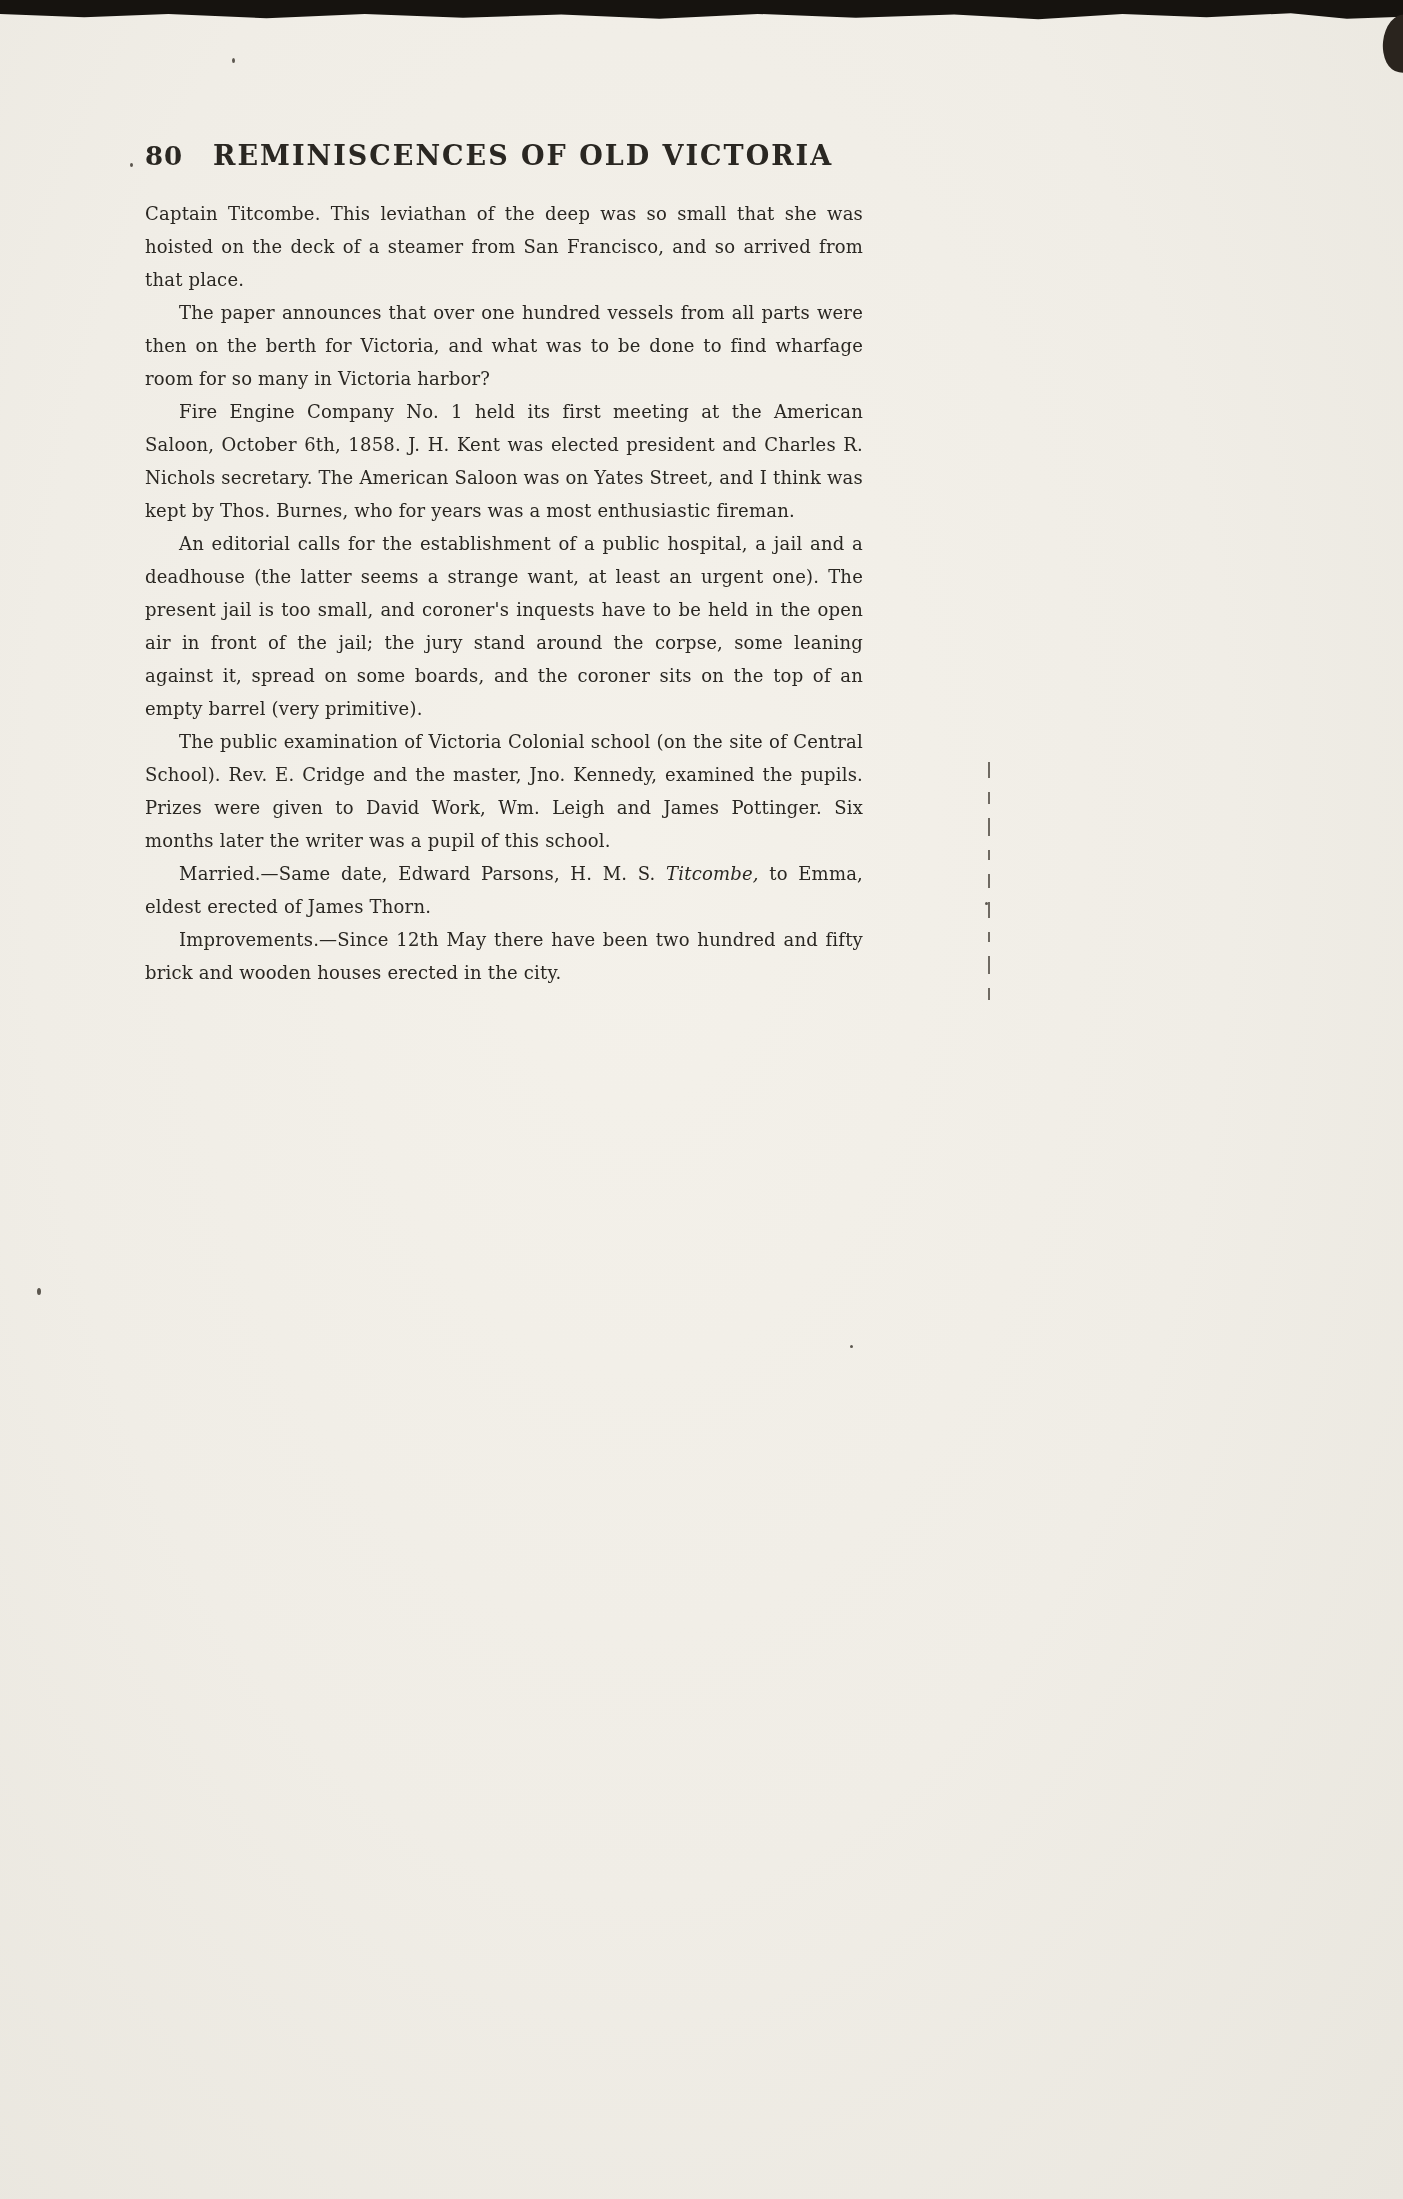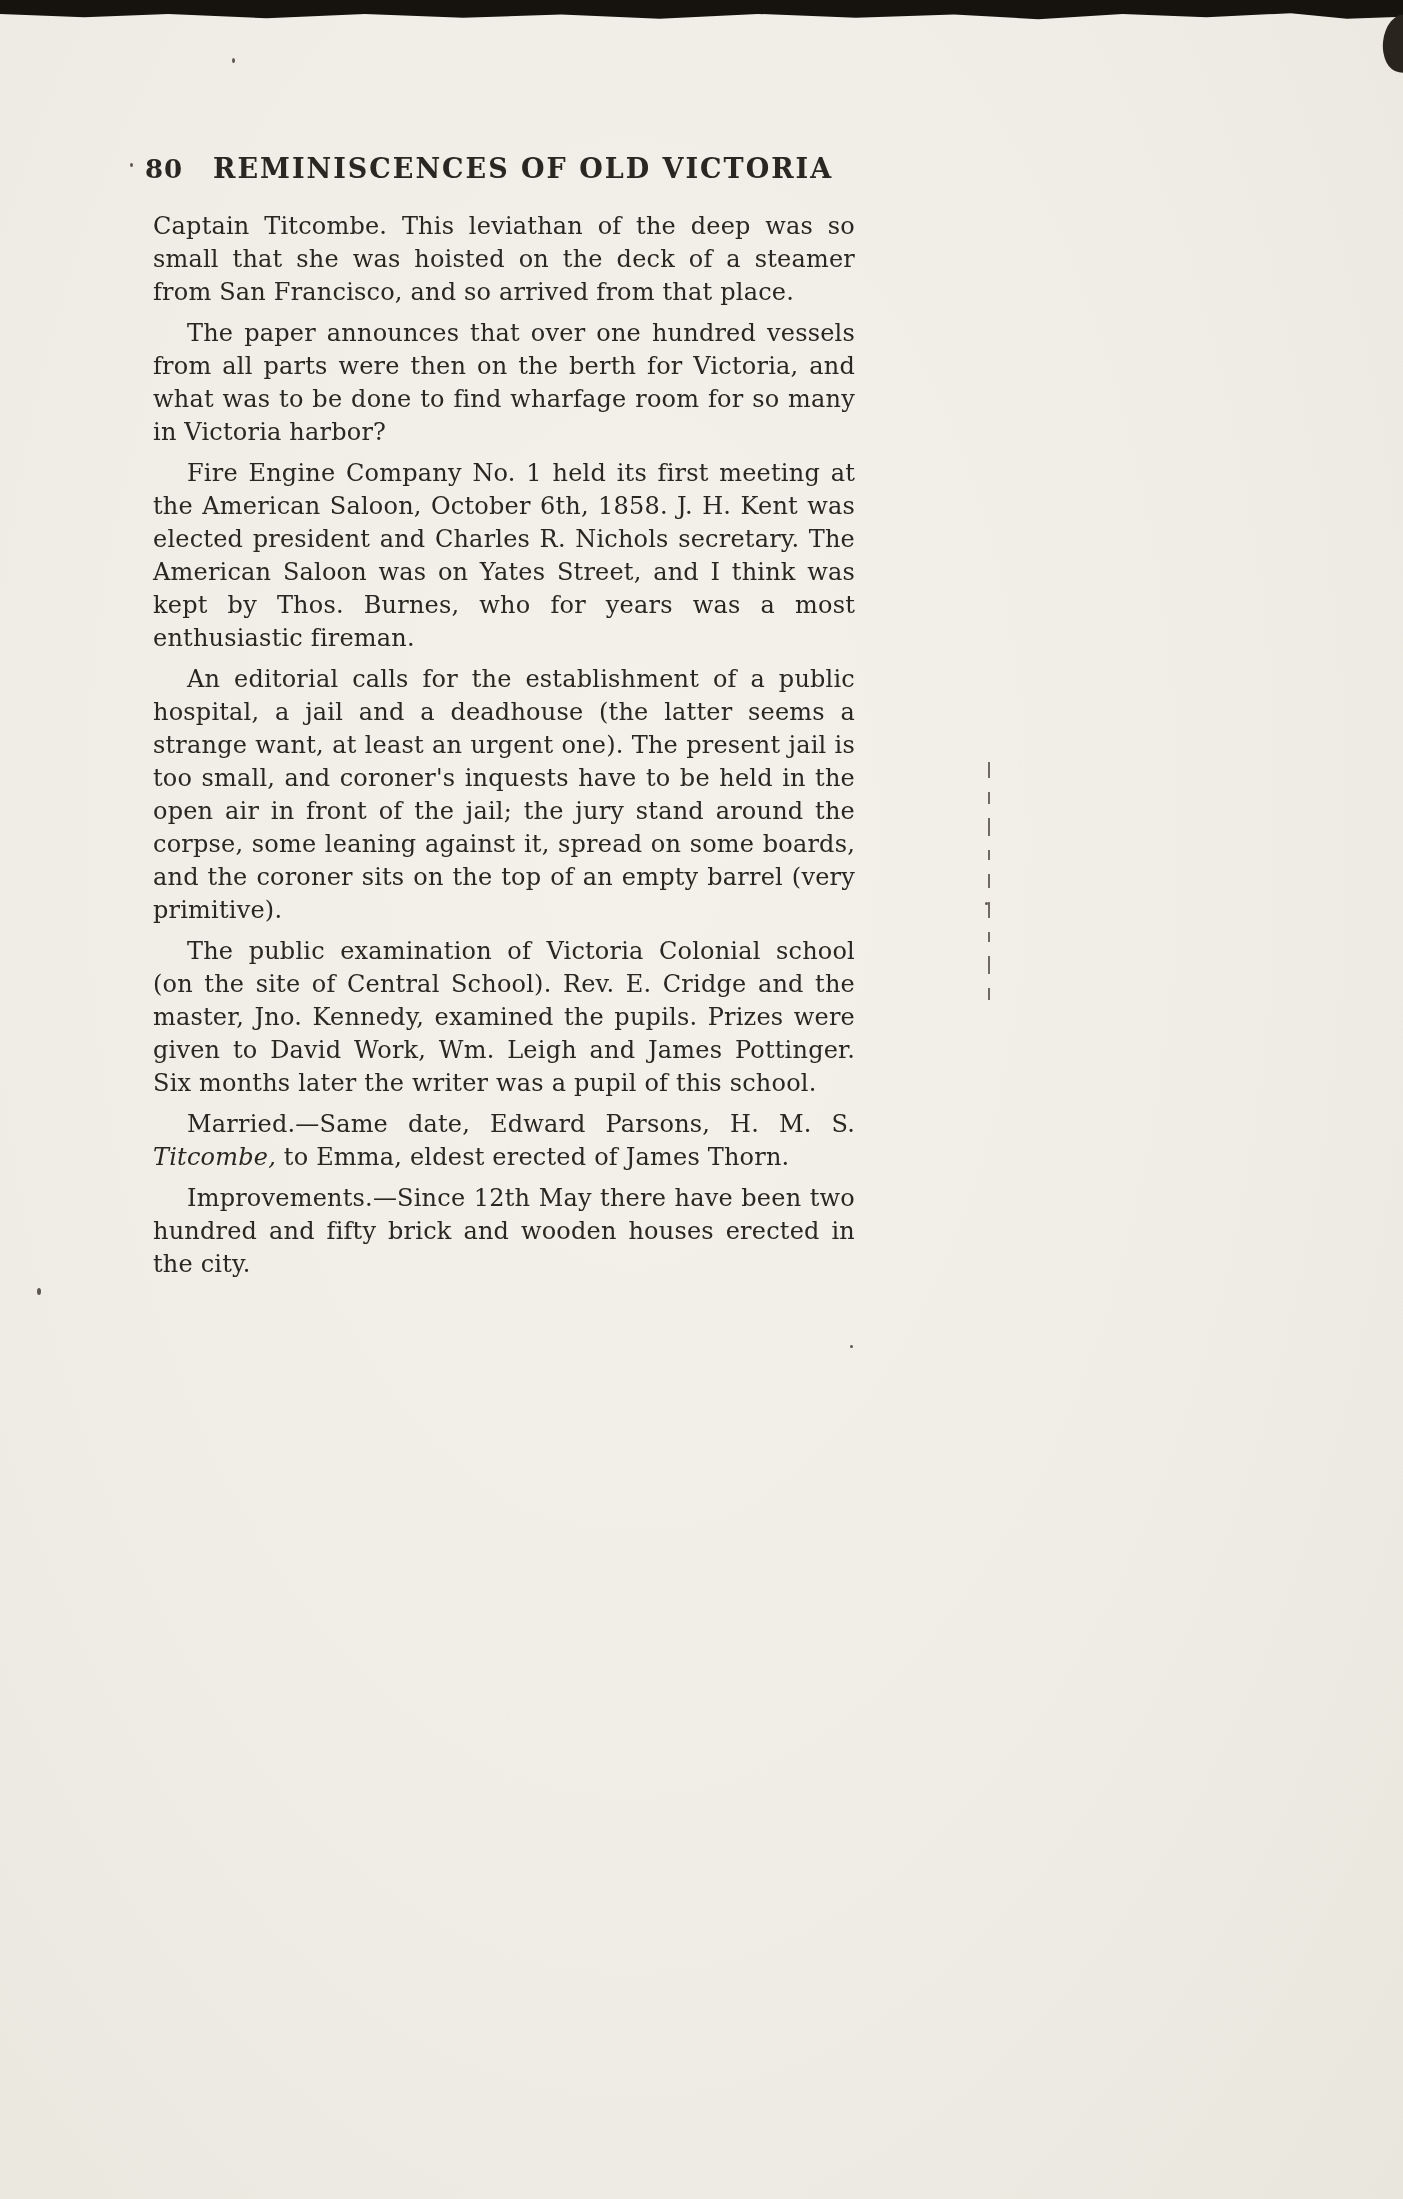--- a/index.html
+++ b/index.html
@@ -48,21 +48,21 @@
   .speck {
     position: absolute;
     background: #5c574f;
     border-radius: 50%;
   }
 
   
   .text-block {
     position: absolute;
     left: 145px;
-    top: 141px;
+    top: 128px;
     width: 718px;
     color: #2a2username7;
     color: #2a2722;
   }
   .page-header {
     display: flex;
     align-items: baseline;
     margin-bottom: 26px;
   }
   .page-number {
@@ -73,22 +73,22 @@
   .page-title {
     flex: 1;
     text-align: center;
     font-size: 27px;
     font-weight: bold;
     letter-spacing: 2px;
     white-space: nowrap;
     margin-top: 12px;
   }
   .para {
-    margin: 8px;
-    font-size: 24px;
+    margin: 0;
+    font-size: 18px;
     line-height: 33px;
     text-align: justify;
     letter-spacing: 0.2px;
   }
   .para.indent {
     text-indent: 34px;
   }
   .italic {
     font-style: italic;
   }

